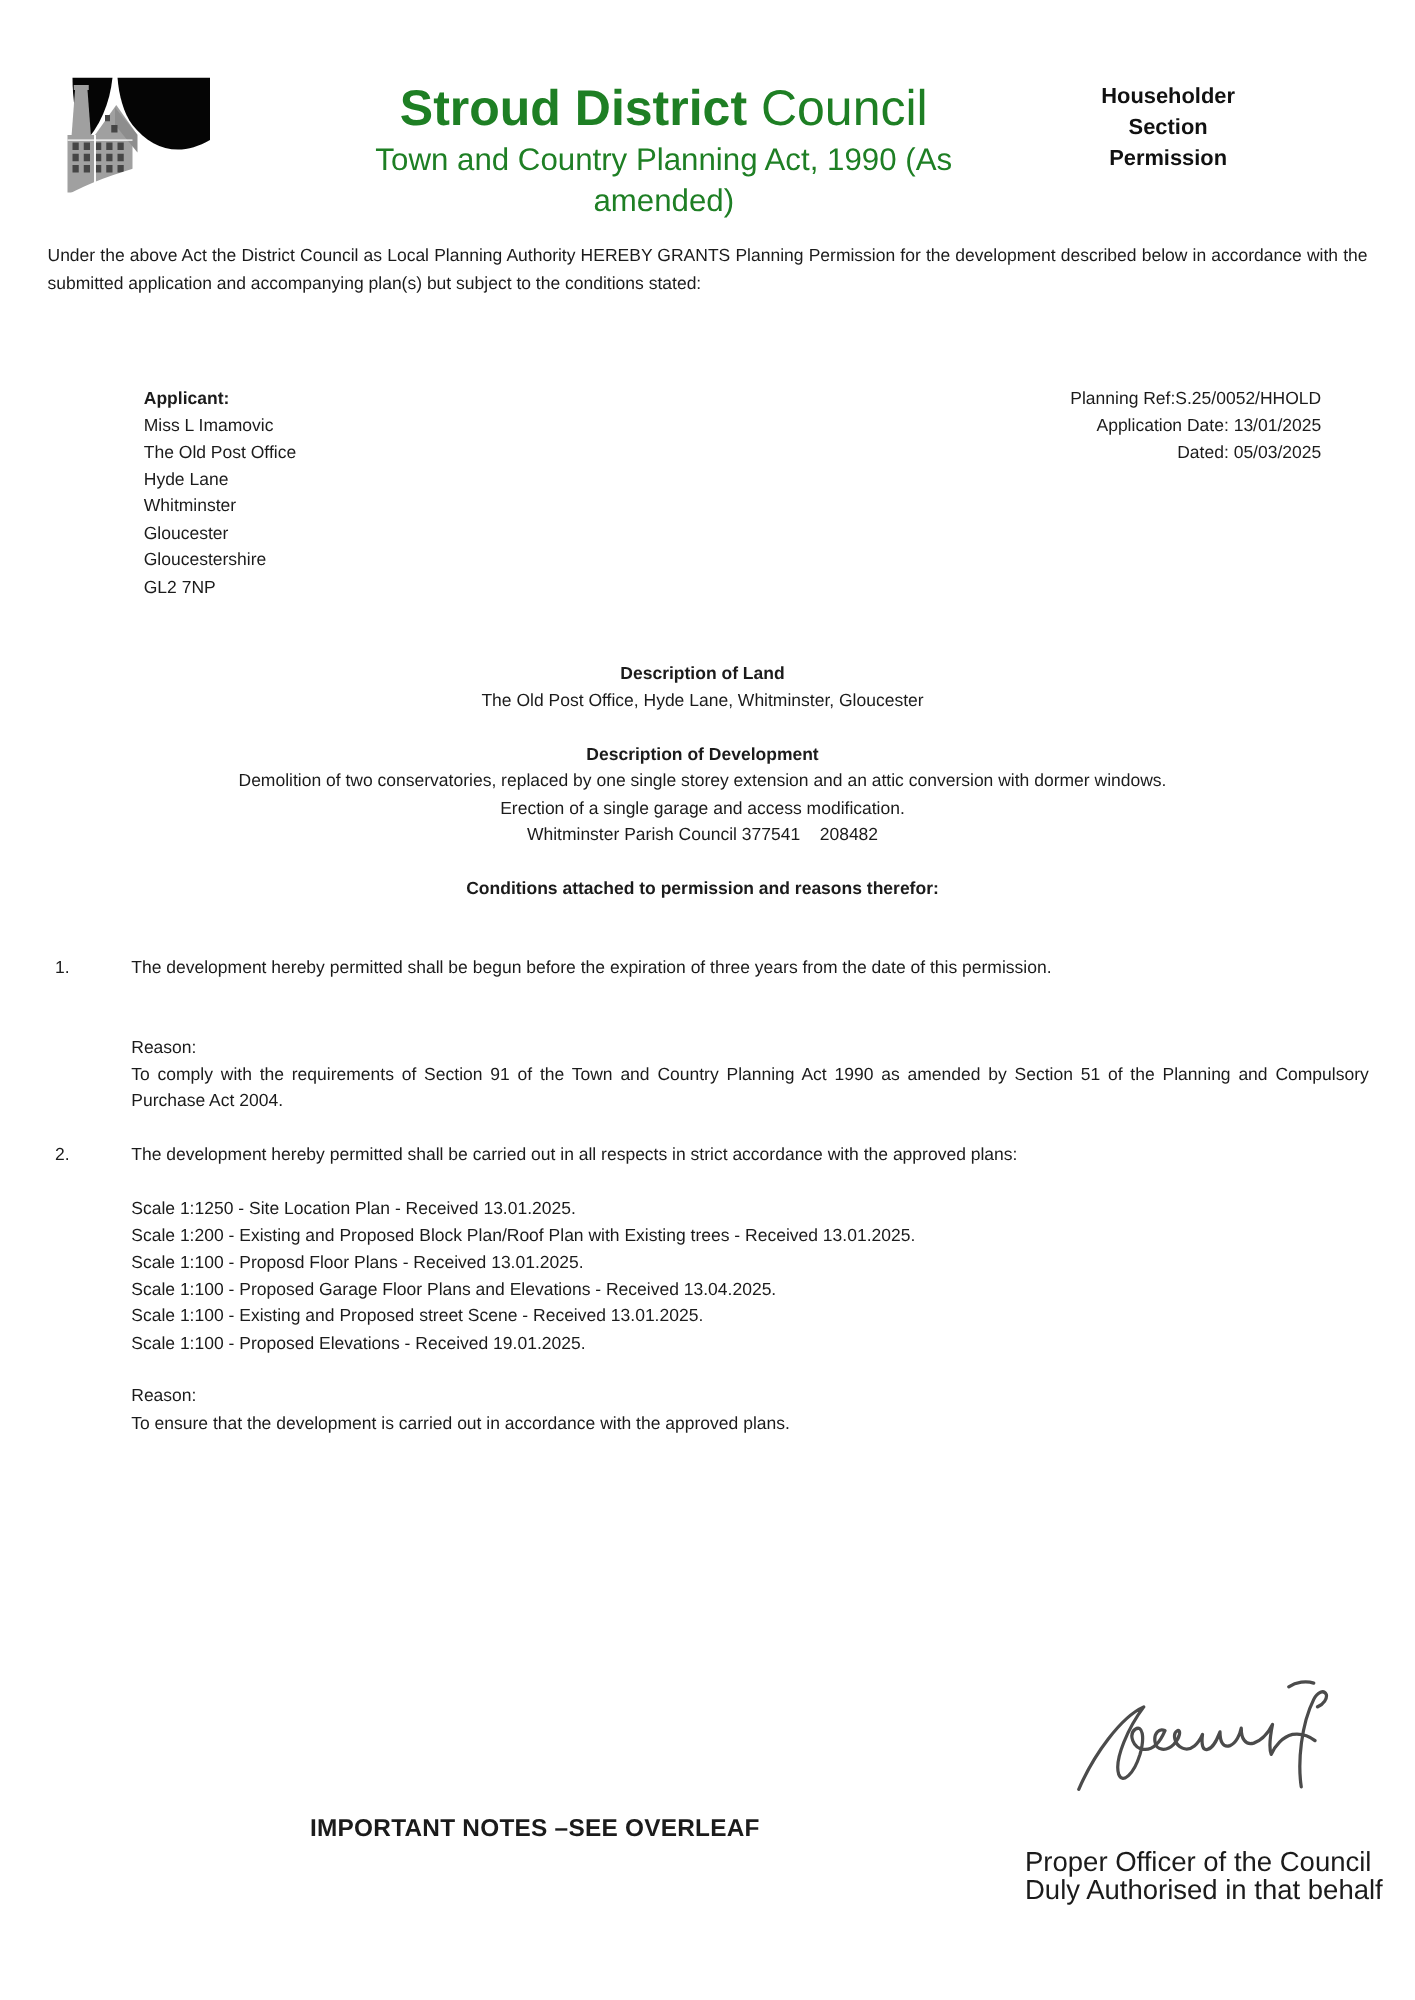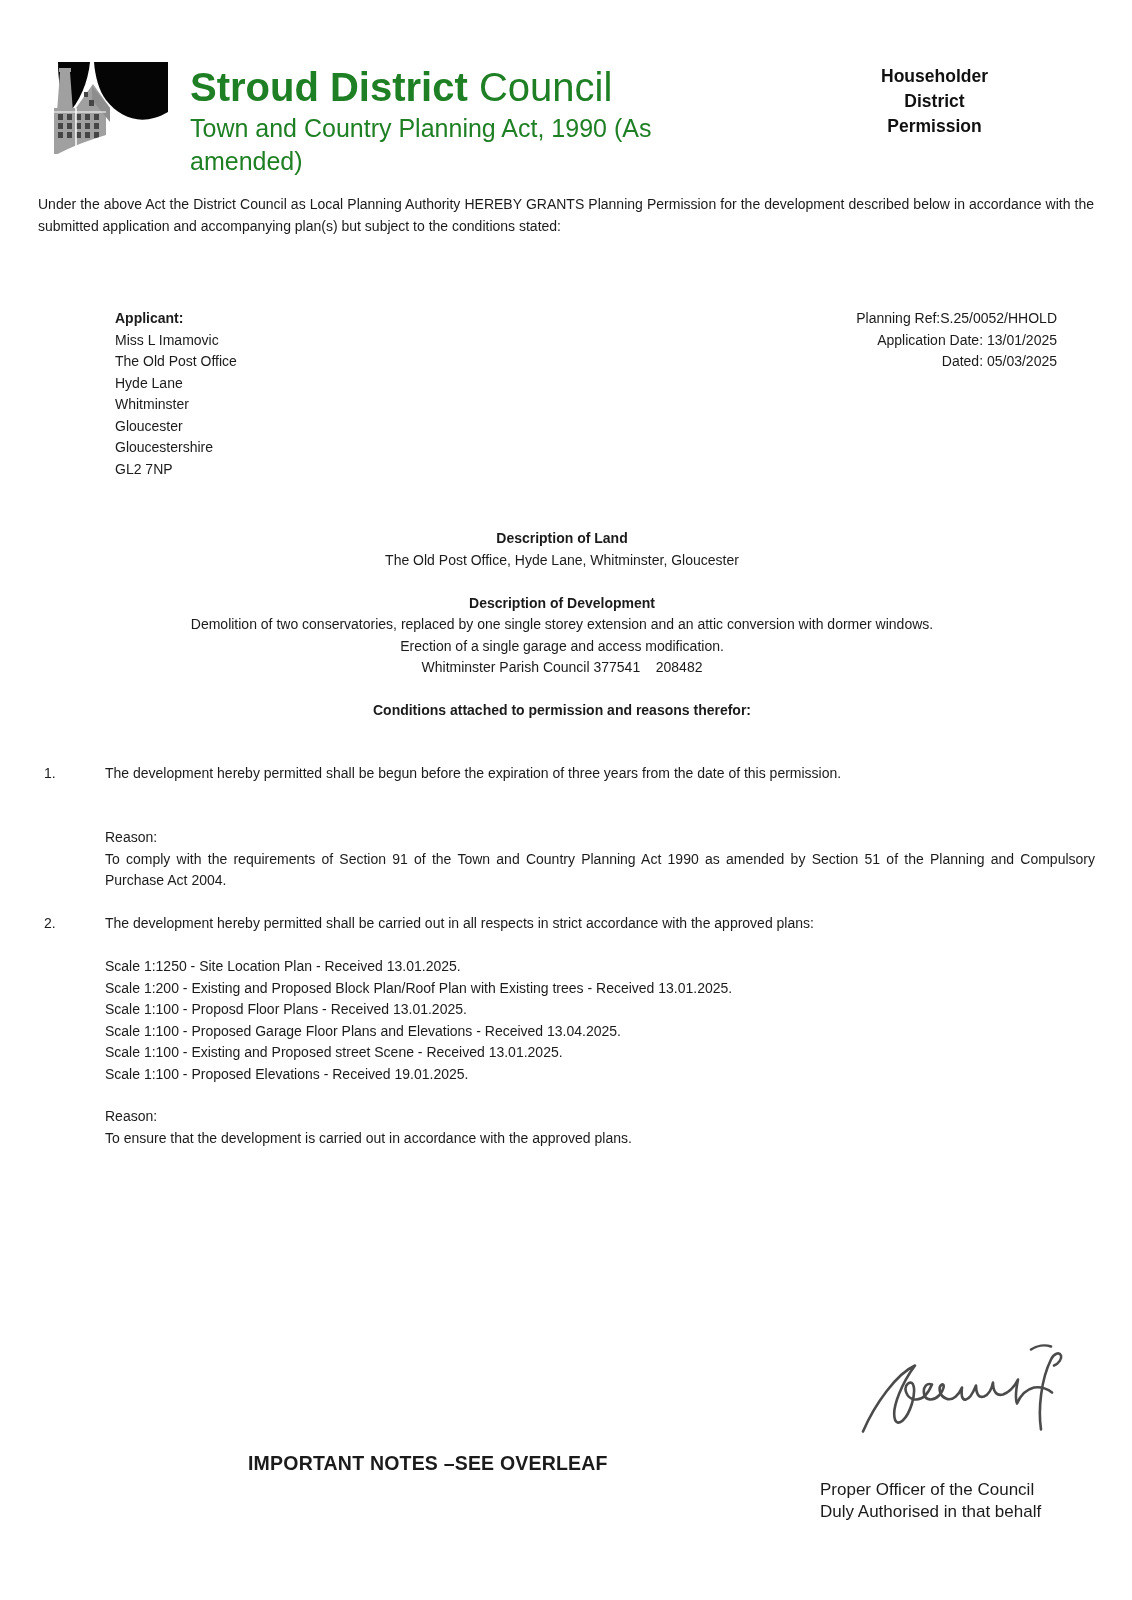--- a/index.html
+++ b/index.html
@@ -8,21 +8,21 @@
     width:1132px;height:1600px;
     background:#ffffff;
     margin:0 auto;
     font-family:"Liberation Sans","DejaVu Sans",sans-serif;
     color:#1b1b1b;
     overflow:hidden;
   }
   .abs{position:absolute;}
   
   .logo{left:40px;top:62px;width:128px;height:102px;}
-  .title-block{left:190px;top:62px;width:682px;color:var(--green);}
+  .title-block{left:190px;top:62px;width:682px;text-align:center;color:var(--green);}
   .main-title{font-size:40px;line-height:50px;font-weight:normal;white-space:nowrap;}
   .main-title .bold{font-weight:bold;}
   .subtitle{font-size:25px;line-height:33px;}
   .permission-block{left:812px;top:64px;width:245px;text-align:center;font-weight:bold;font-size:17.5px;line-height:25px;color:#111;}
   
   .bodytext{font-size:14px;line-height:21.5px;}
   .intro{left:38px;top:194px;width:1056px;text-align:justify;}
   .applicant{left:115px;top:308px;}
   .applicant .label{font-weight:bold;}
   .refs{left:600px;top:308px;width:457px;text-align:right;}
@@ -34,21 +34,21 @@
   .cond-1{top:763px;}
   .cond-2{top:913px;}
   .cond-num{width:61px;flex:0 0 61px;}
   .cond-text{flex:1;text-align:justify;}
   .reason{left:105px;width:990px;text-align:justify;}
   .reason-1{top:827px;}
   .reason-2{top:1106px;}
   .plans{left:105px;top:956px;width:990px;}
   .signature{left:855px;top:1340px;width:215px;height:98px;}
   .important-notes{left:248px;top:1452px;font-size:19.5px;font-weight:bold;letter-spacing:.2px;}
-  .officer{left:820px;top:1479px;font-size:17px;line-height:21.5px;}
+  .officer{left:820px;top:1479px;font-size:22px;line-height:21.5px;}
 </style>
 </head>
 <body>
 
 <div class="page" style="--green:#1e7f24;">
 
   <svg class="abs logo" viewBox="0 0 128 102" aria-hidden="true">
     <path d="M54,0 L128,0 L128,50 C104,64 82,58 66,38 C59,29 55,14 54,0 Z" fill="#050505"></path>
     <path d="M18,0 L50,0 C48,20 40,40 26,54 C21,36 18,18 18,0 Z" fill="#050505"></path>
     <g>
@@ -85,21 +85,21 @@
   <div class="abs title-block" style="color: rgb(30, 127, 36);">
     <div class="main-title"><span class="bold">Stroud District</span><span> Council</span></div>
     <div class="subtitle">
       <div>Town and Country Planning Act, 1990 (As</div>
       <div>amended)</div>
     </div>
   </div>
 
   <div class="abs permission-block">
     <div>Householder</div>
-    <div>District</div>
+    <div>Section</div>
     <div>Permission</div>
   </div>
 
   <div class="abs intro bodytext">Under the above Act the District Council as Local Planning Authority HEREBY GRANTS Planning Permission for the development described below in accordance with the submitted application and accompanying plan(s) but subject to the conditions stated:</div>
 
   <div class="abs applicant bodytext">
     <div class="label">Applicant:</div>
     <div>Miss L Imamovic</div>
     <div>The Old Post Office</div>
     <div>Hyde Lane</div>

